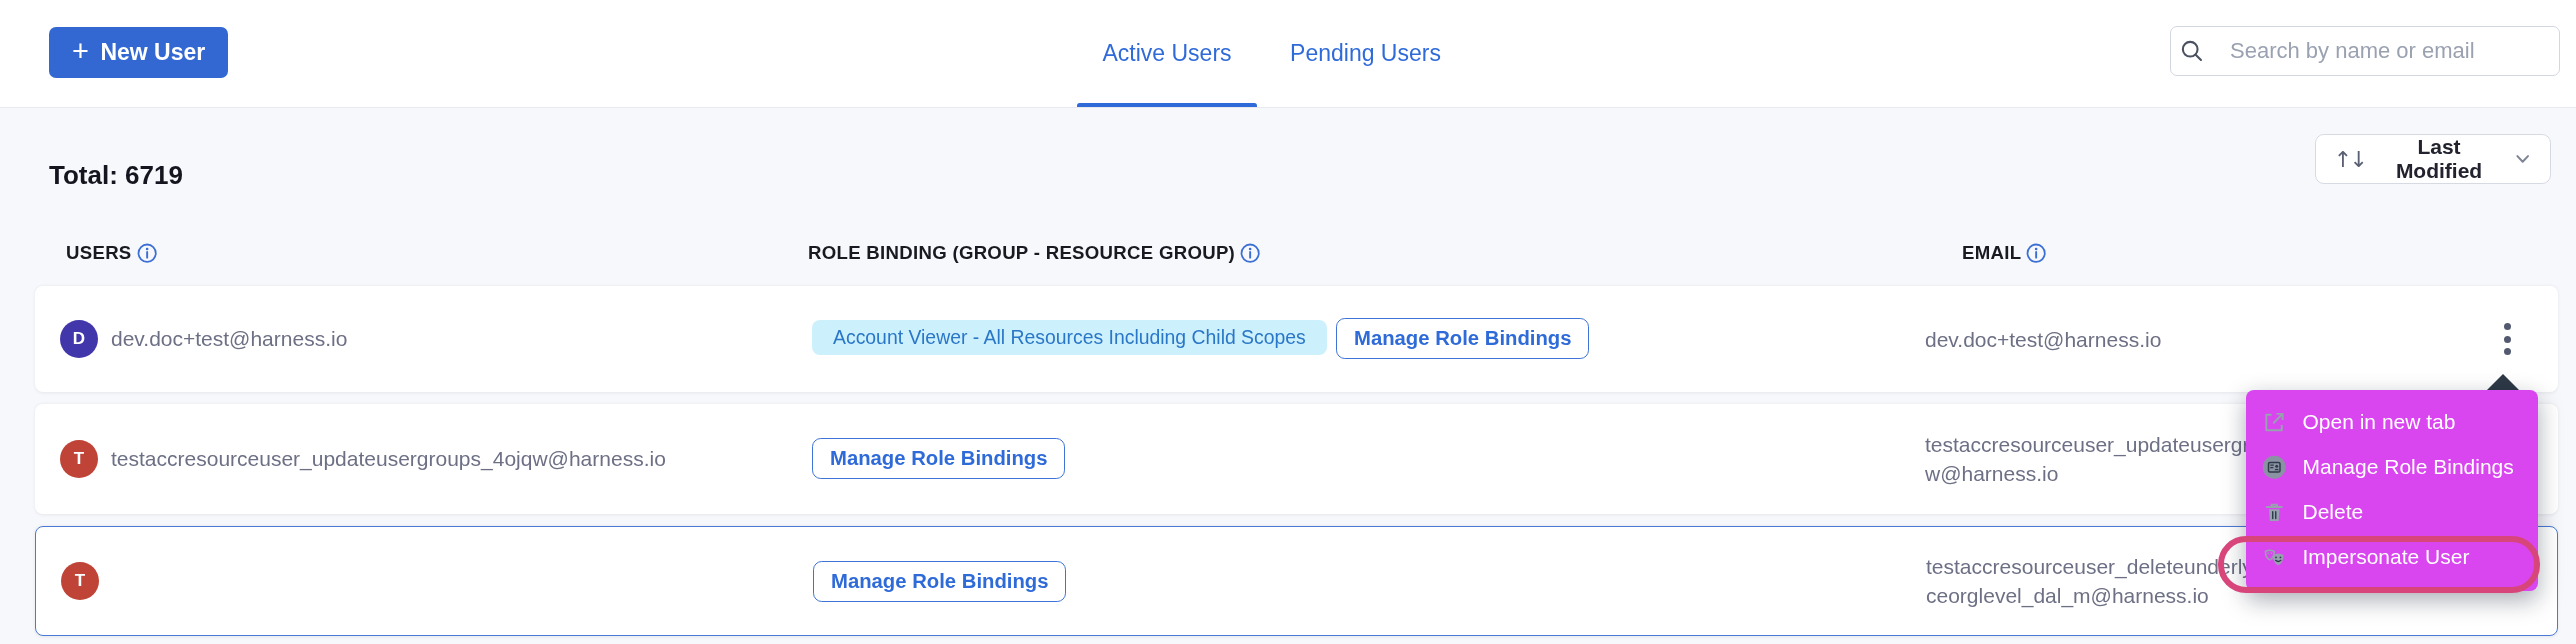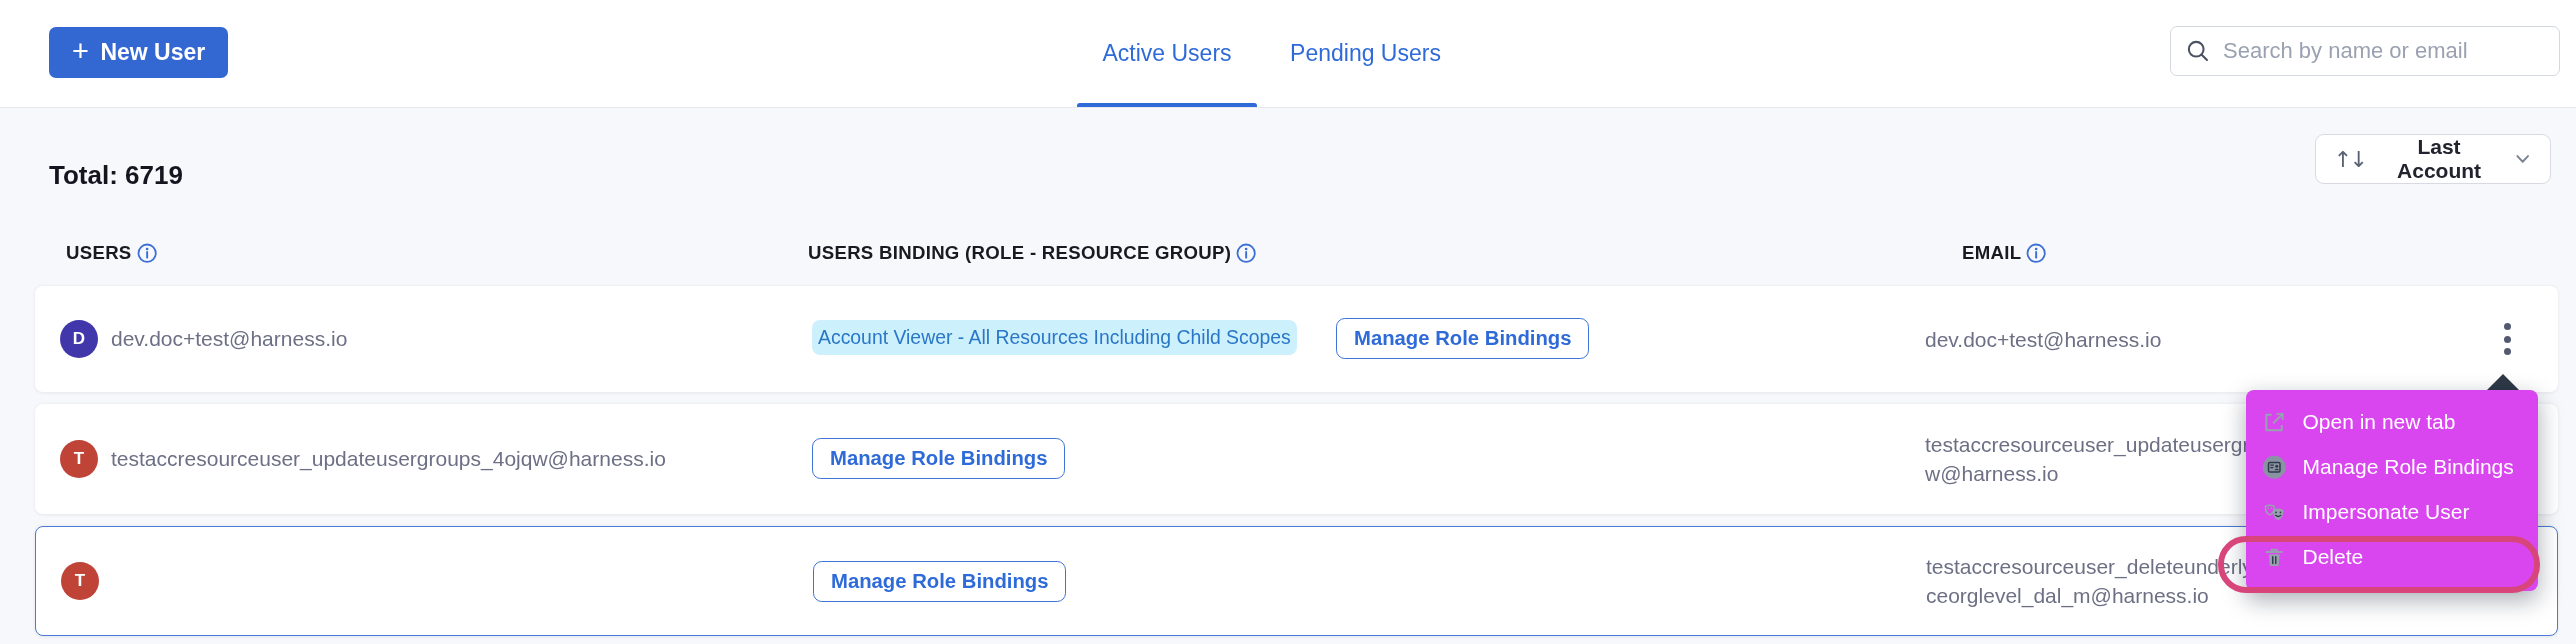--- a/index.html
+++ b/index.html
@@ -29,21 +29,21 @@
   }
   .tab-active { left:1077px; width:180px; }
   .tab-pending { left:1277px; width:177px; }
   .tab-underline {
     position:absolute; left:1077px; top:103px; width:180px; height:4.4px;
     background:#2f6bd8; border-radius:2.7px 2.7px 0 0;
   }
   .search-box {
     position:absolute; left:2170px; top:26px; width:390px; height:50px;
     background:#fff; border:1.8px solid #d3d7e0; border-radius:7px;
-    display:flex; align-items:center; padding:0 14px; gap:12px;
+    display:flex; align-items:center; padding:0 8px; gap:25px;
   }
   .search-box input {
     flex:1; border:none; outline:none; background:transparent;
     font-family:inherit; font-size:22px; color:#3a3f4c;
   }
   .search-box input::placeholder { color:#9aa1b0; }
 
   
   .total-label { position:absolute; left:49px; top:160px; font-size:26px; font-weight:700; color:#15151f; }
   .sort-btn {
@@ -76,21 +76,21 @@
     color:#fff; font-size:17px; font-weight:700;
   }
   .avatar-indigo { background:#4237aa; }
   .avatar-red { background:#bf4336; }
   .user-name {
     position:absolute; left:76px; top:50%; transform:translateY(-50%);
     font-size:21px; color:#6d7085; white-space:nowrap;
   }
   .binding-chip {
     position:absolute; left:777px; top:34px; height:35px; line-height:35px;
-    padding:0 6px; background:#cdf0fd; color:#2a77c7;
+    padding:0 21px; background:#cdf0fd; color:#2a77c7;
     font-size:19.4px; border-radius:8px; white-space:nowrap;
   }
   .manage-btn {
     position:absolute; height:41px; padding:0 17px;
     background:#fff; border:1.8px solid #3f74d6; border-radius:8.8px;
     display:inline-flex; align-items:center;
     color:#2f6bd8; font-family:inherit; font-size:20.3px; font-weight:700;
     white-space:nowrap; cursor:pointer;
   }
   .manage-r1 { left:1301px; top:32px; }
@@ -154,36 +154,36 @@
       <path d="M18.6 18.6 L24.5 24.5" stroke="#4a5160" stroke-width="2.3" stroke-linecap="round"></path>
     </svg>
     <input type="text" value="" placeholder="Search by name or email" style="">
   </div>
 </div>
 
 <div class="total-label">Total: 6719</div>
 
 <div class="sort-btn">
   <span class="sort-glyph">↑↓</span>
-  <span class="sort-label">Last Account</span>
+  <span class="sort-label">Last Modified</span>
   <svg width="19.4" height="19.4" viewBox="0 0 22 22" fill="none">
     <path d="M5 8 L11 14.5 L17 8" stroke="#7c8494" stroke-width="2.2" stroke-linecap="round" stroke-linejoin="round"></path>
   </svg>
 </div>
 
 <div class="colhead colhead-users">
   <span>USERS</span>
   <svg class="info-icon" viewBox="0 0 23 23" fill="none">
     <circle cx="11.5" cy="11.5" r="9.8" stroke="#3b6fd4" stroke-width="2"></circle>
     <circle cx="11.5" cy="6.8" r="1.5" fill="#3b6fd4"></circle>
     <path d="M11.5 10.2 V16.6" stroke="#3b6fd4" stroke-width="2.2" stroke-linecap="round"></path>
   </svg>
 </div>
 <div class="colhead colhead-binding">
-  <span>USERS BINDING (ROLE - RESOURCE GROUP)</span>
+  <span>ROLE BINDING (GROUP - RESOURCE GROUP)</span>
   <svg class="info-icon" viewBox="0 0 23 23" fill="none">
     <circle cx="11.5" cy="11.5" r="9.8" stroke="#3b6fd4" stroke-width="2"></circle>
     <circle cx="11.5" cy="6.8" r="1.5" fill="#3b6fd4"></circle>
     <path d="M11.5 10.2 V16.6" stroke="#3b6fd4" stroke-width="2.2" stroke-linecap="round"></path>
   </svg>
 </div>
 <div class="colhead colhead-email">
   <span>EMAIL</span>
   <svg class="info-icon" viewBox="0 0 23 23" fill="none">
     <circle cx="11.5" cy="11.5" r="9.8" stroke="#3b6fd4" stroke-width="2"></circle>
@@ -246,41 +246,41 @@
 
   <div class="menu-item">
     <svg class="micon" viewBox="0 0 30 30" fill="none">
       <circle cx="15" cy="15" r="13" fill="#8a93a3"></circle>
       <rect x="8.5" y="9.5" width="13" height="11" rx="1.6" stroke="#2e3947" stroke-width="1.7"></rect>
       <path d="M11 12.5 h3 M11 15.5 h2.4" stroke="#2e3947" stroke-width="1.5" stroke-linecap="round"></path>
       <circle cx="17.8" cy="13.8" r="1.7" fill="#2e3947"></circle>
       <path d="M15.2 18.4 a2.9 2.9 0 0 1 5.2 0 z" fill="#2e3947"></path>
     </svg>
     <span>Manage Role Bindings</span>
+  </div>
+
+  <div class="menu-item">
+    <svg class="micon" viewBox="0 0 30 30" fill="none">
+      <path d="M6.5 9 H23.5" stroke="#98a1b0" stroke-width="2.4" stroke-linecap="round"></path>
+      <path d="M12 8.5 V6.5 H18 V8.5" stroke="#98a1b0" stroke-width="2.2"></path>
+      <path d="M9 11.5 H21 L20 25 H10 Z" fill="#98a1b0"></path>
+      <path d="M13.3 14.5 V22 M16.7 14.5 V22" stroke="#2e3947" stroke-width="1.6" stroke-linecap="round"></path>
+    </svg>
+    <span>Delete</span>
   </div>
 
   <div class="menu-item">
     <svg class="micon" viewBox="0 0 30 30" fill="none">
       <path d="M5 8.5 Q10 5.5 15 8.5 Q15 16 10 18 Q5 16 5 8.5 Z" stroke="#98a1b0" stroke-width="1.7"></path>
       <circle cx="8.2" cy="10.5" r="0.9" fill="#98a1b0"></circle>
       <circle cx="11.8" cy="10.5" r="0.9" fill="#98a1b0"></circle>
       <path d="M13.5 12.5 Q19.5 9 25.5 12.5 Q25.5 21.5 19.5 24 Q13.5 21.5 13.5 12.5 Z" fill="#98a1b0"></path>
       <circle cx="17" cy="15.2" r="1" fill="#2e3947"></circle>
       <circle cx="22" cy="15.2" r="1" fill="#2e3947"></circle>
       <path d="M16.5 18.5 Q19.5 21 22.5 18.5" stroke="#2e3947" stroke-width="1.5" stroke-linecap="round"></path>
     </svg>
     <span>Impersonate User</span>
   </div>
 
-  <div class="menu-item">
-    <svg class="micon" viewBox="0 0 30 30" fill="none">
-      <path d="M6.5 9 H23.5" stroke="#98a1b0" stroke-width="2.4" stroke-linecap="round"></path>
-      <path d="M12 8.5 V6.5 H18 V8.5" stroke="#98a1b0" stroke-width="2.2"></path>
-      <path d="M9 11.5 H21 L20 25 H10 Z" fill="#98a1b0"></path>
-      <path d="M13.3 14.5 V22 M16.7 14.5 V22" stroke="#2e3947" stroke-width="1.6" stroke-linecap="round"></path>
-    </svg>
-    <span>Delete</span>
-  </div>
-
 </div>
 
 <div class="impersonate-highlight"></div>
 
 
 </body></html>

